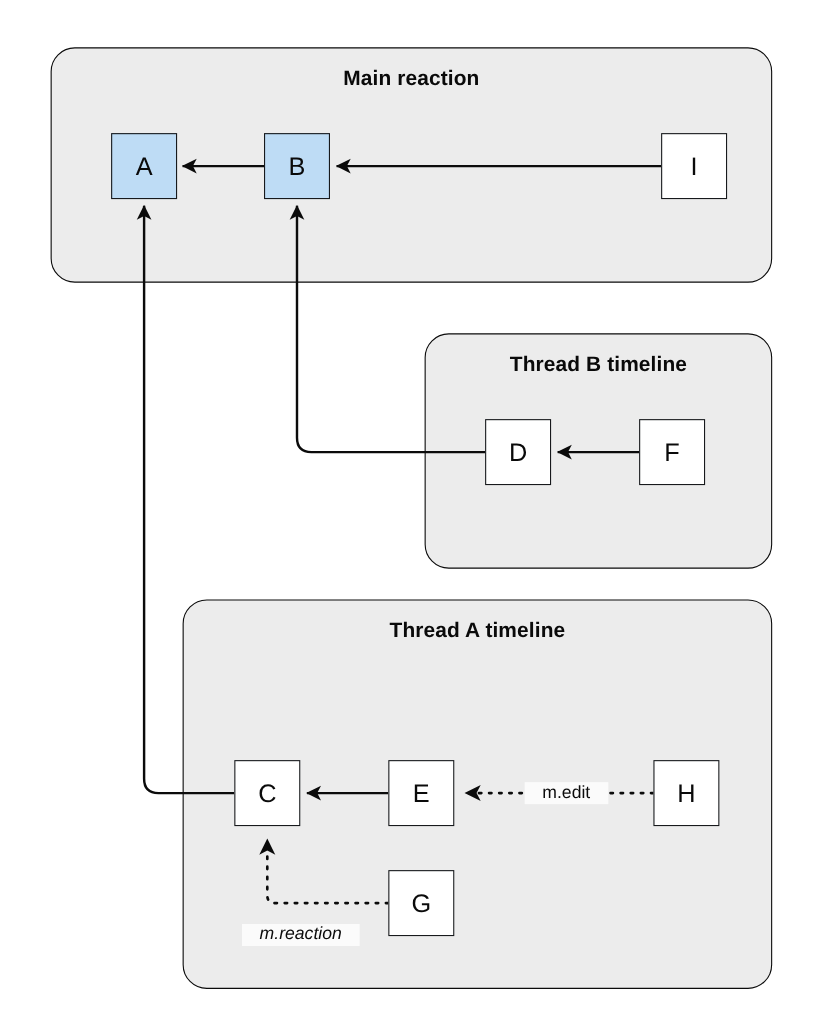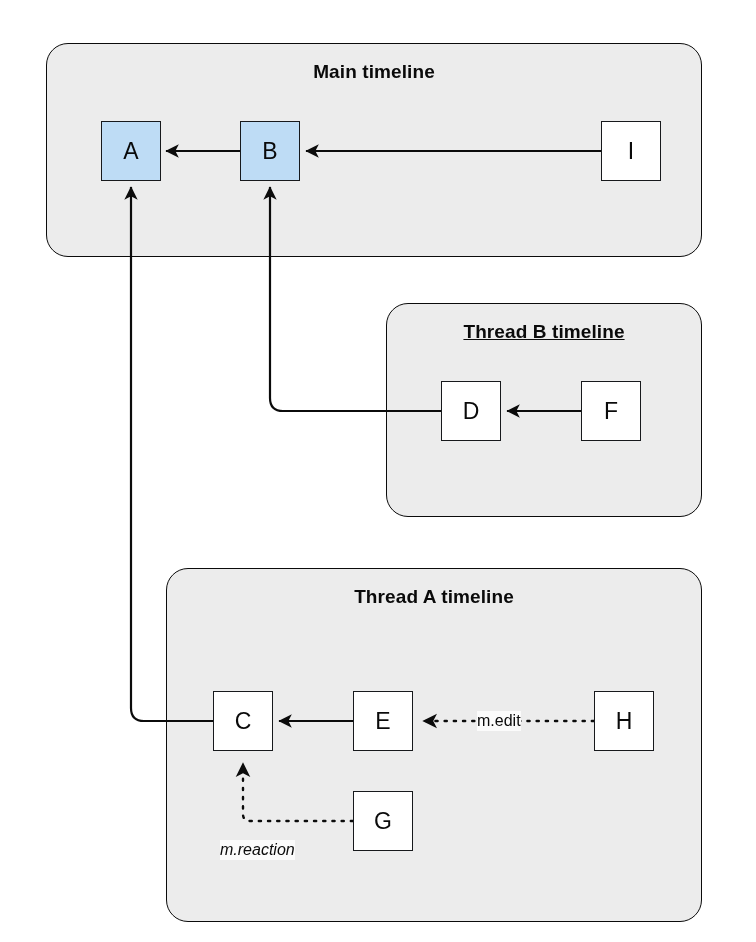--- a/index.html
+++ b/index.html
@@ -50,39 +50,39 @@
     color: #0a0a0a;
     line-height: 1;
   }
   .node.white { background: #ffffff; }
   .node.blue  { background: #bedcf5; }
   .edge-label {
     position: absolute;
     background: #fbfbfb;
     font-size: 16px;
     color: #0b0b0b;
-    padding: 0 0;
+    padding: 0 16px;
     white-space: nowrap;
     line-height: 1.25;
   }
 </style>
 </head>
 <body>
 
 <div id="canvas">
 
   <div class="container-box" id="c-main" style="left: 46px; top: 43px; width: 656px; height: 214px;">
-    <div class="container-title" style="top: 17px;">Main timeline</div>
+    <div class="container-title" style="top: 17px;">Main reaction</div>
   </div>
 
   <div class="container-box" id="c-threadb" style="left: 386px; top: 303px; width: 316px; height: 214px;">
-    <div class="container-title" style="top: 17px; text-decoration: underline;">Thread B timeline</div>
+    <div class="container-title" style="top: 17px;">Thread B timeline</div>
   </div>
 
-  <div class="container-box" id="c-threada" style="left: 166px; top: 545px; width: 536px; height: 354px; margin-top: 23px;">
+  <div class="container-box" id="c-threada" style="left: 166px; top: 545px; width: 536px; height: 354px;">
     <div class="container-title" style="top: 17px;">Thread A timeline</div>
   </div>
 
   <svg id="wires" viewBox="0 0 756 942">
     <defs>
       <marker id="arrow" viewBox="0 0 12 12" refX="10.5" refY="6" markerWidth="7" markerHeight="7" orient="auto-start-reverse" markerUnits="strokeWidth">
         <path d="M 0.5 0.8 L 11 6 L 0.5 11.2 L 3.2 6 Z" fill="#0b0b0b"></path>
       </marker>
     </defs>
 

